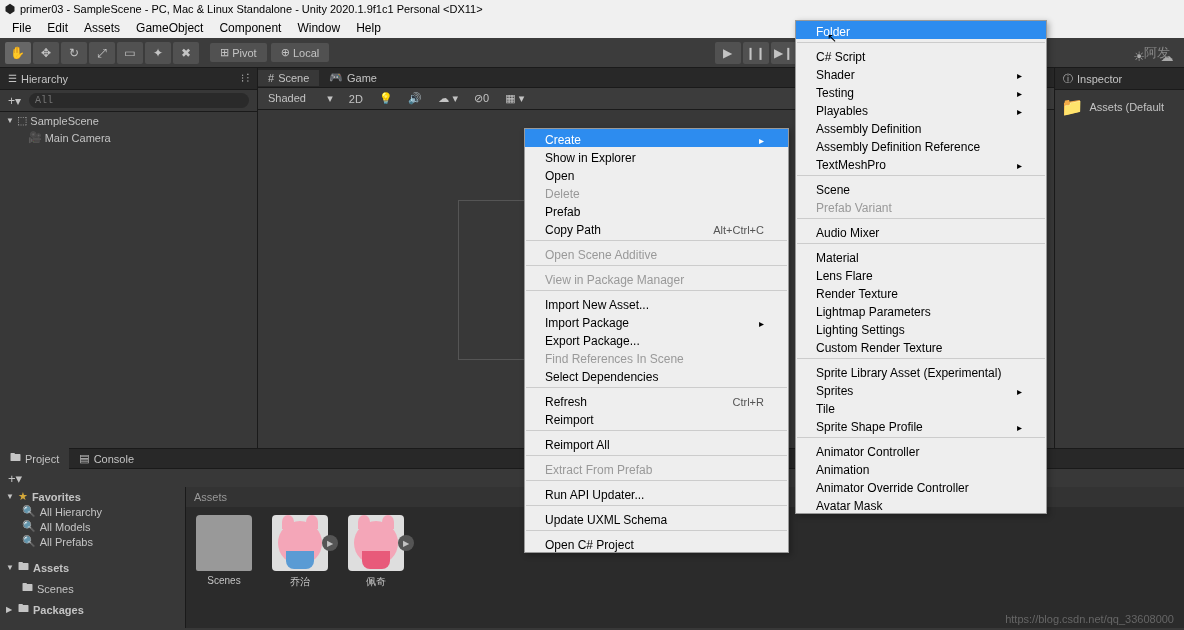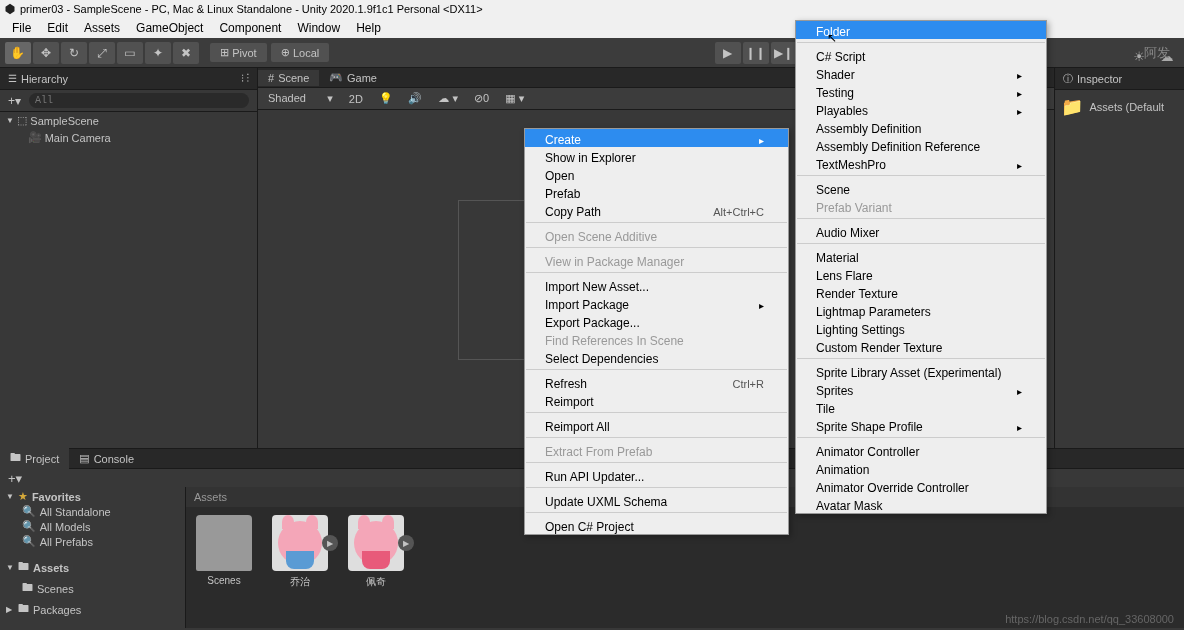--- a/index.html
+++ b/index.html
@@ -221,21 +221,21 @@
   </div>
   <div class="project-content">
     <div class="project-tree">
       <div class="tree-folder">
           <span class="tree-arrow">▼</span>
           <span class="tree-star">★</span>
           <span style="font-weight:bold">Favorites</span>
         </div>
       <div class="tree-folder child">
           <span>🔍</span>
-          <span>All Standalone</span>
+          <span>All Hierarchy</span>
         </div>
       <div class="tree-folder child">
           <span>🔍</span>
           <span>All Models</span>
         </div>
       <div class="tree-folder child">
           <span>🔍</span>
           <span>All Prefabs</span>
         </div>
       <div style="height:8px"></div>
@@ -244,21 +244,21 @@
           <span>🖿</span>
           <span style="font-weight:bold">Assets</span>
         </div>
       <div class="tree-folder child">
           <span>🖿</span>
           <span>Scenes</span>
         </div>
       <div class="tree-folder">
           <span class="tree-arrow">▶</span>
           <span>🖿</span>
-          <span style="font-weight:normal">Packages</span>
+          <span style="font-weight:bold">Packages</span>
         </div>
     </div>
     <div class="assets-panel">
       <div class="assets-header">Assets</div>
       <div class="assets-grid">
         <div class="asset-item">
           <div class="asset-icon folder"></div>
           <div>Scenes</div>
         </div>
         <div class="asset-item">
@@ -292,20 +292,23 @@
     <div class="context-menu-item highlighted">
       <span>Create</span>
       <span class="arrow-r">▸</span>
     </div>
     <div class="context-menu-item">
       <span>Show in Explorer</span>
     </div>
     <div class="context-menu-item">
       <span>Open</span>
     </div>
+    <div class="context-menu-item disabled">
+      <span>Delete</span>
+    </div>
     <div class="context-menu-item">
       <span>Prefab</span>
     </div>
     <div class="context-menu-item">
       <span>Copy Path</span>
       <span class="shortcut">Alt+Ctrl+C</span>
     </div>
     <div class="context-menu-sep"></div>
     <div class="context-menu-item disabled">
       <span>Open Scene Additive</span>

